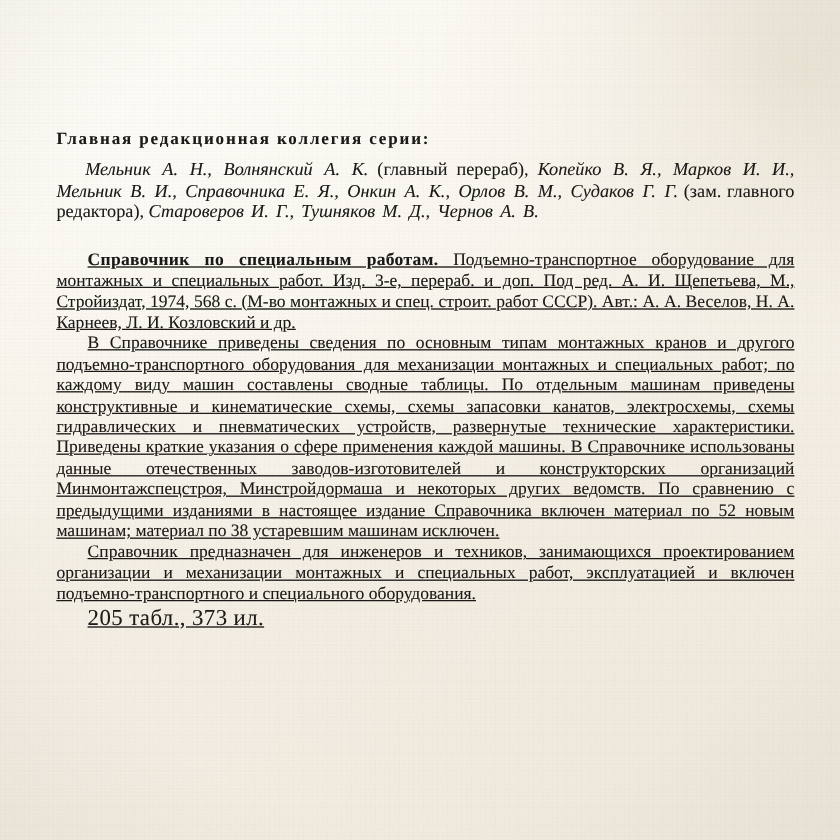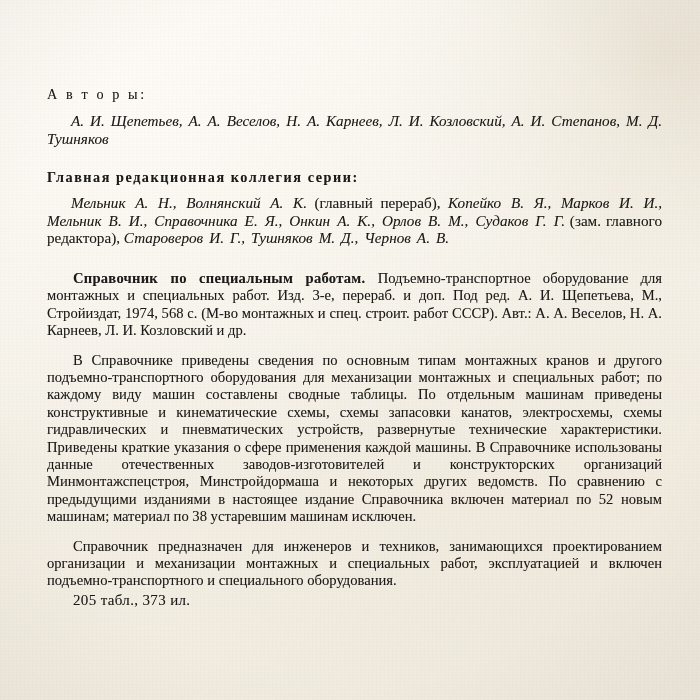--- a/index.html
+++ b/index.html
@@ -86,38 +86,38 @@
   }
 
   .authors-wrap { margin-top: 9px; }
   .authors-wrap .names { text-indent: 24px; }
 
   .board-heading { margin-top: 22px; }
   .board-wrap { margin-top: 8px; }
   .board-wrap .names { text-indent: 24px; word-spacing: 2.2px; }
 
   
-  .annotation { margin-top: 23px; }
+  .annotation { margin-top: 23px; text-decoration: underline; }
   .para {
     font-size: 14.6px;
     line-height: 17.4px;
     text-align: justify;
     text-justify: inter-word;
     text-indent: 26px;
     margin: 0;
     hyphens: manual;
   }
-  .para + .para { margin-top: 12px; }
+  .para + .para { margin-top: 0; }
   .para .bold-title {
     font-weight: 700;
     letter-spacing: .25px;
   }
   
   .stats-line {
-    font-size: 15px;
+    font-size: 19px;
     line-height: 17.4px;
     text-indent: 26px;
     letter-spacing: .35px;
     margin: 2px 0 0 0;
     text-align: left;
   }
 
   
   .content, .content * {
     text-shadow: 0 0 .45px rgba(30,26,20,.30);
@@ -125,26 +125,20 @@
 </style>
 </head>
 <body>
 
 <div class="page">
   <div class="grain"></div>
   <div class="vignette"></div>
 
   <div class="content">
 
-    <section class="block">
-      <div class="tracked-heading">А в т о р ы:</div>
-      <div class="authors-wrap">
-        <p class="names">А. И. Щепетьев, А. А. Веселов, Н. А. Карнеев, Л. И. Козловский, А. И. Степанов, М. Д. Тушняков</p>
-      </div>
-    </section>
 
     <section class="block board-heading">
       <div class="tracked-heading tight">Главная редакционная коллегия серии:</div>
       <div class="board-wrap">
         <p class="names"><span>Мельник А. Н., Волнянский А. К.</span><span class="roman"> (главный перераб), </span><span>Копейко В. Я., Марков И. И., Мельник В. И., Справочника Е. Я., Онкин А. К., Орлов В. М., Судаков Г. Г.</span><span class="roman"> (зам. главного редактора), </span><span>Староверов И. Г., Тушняков М. Д., Чернов А. В.</span></p>
       </div>
     </section>
 
     <section class="annotation">
 

